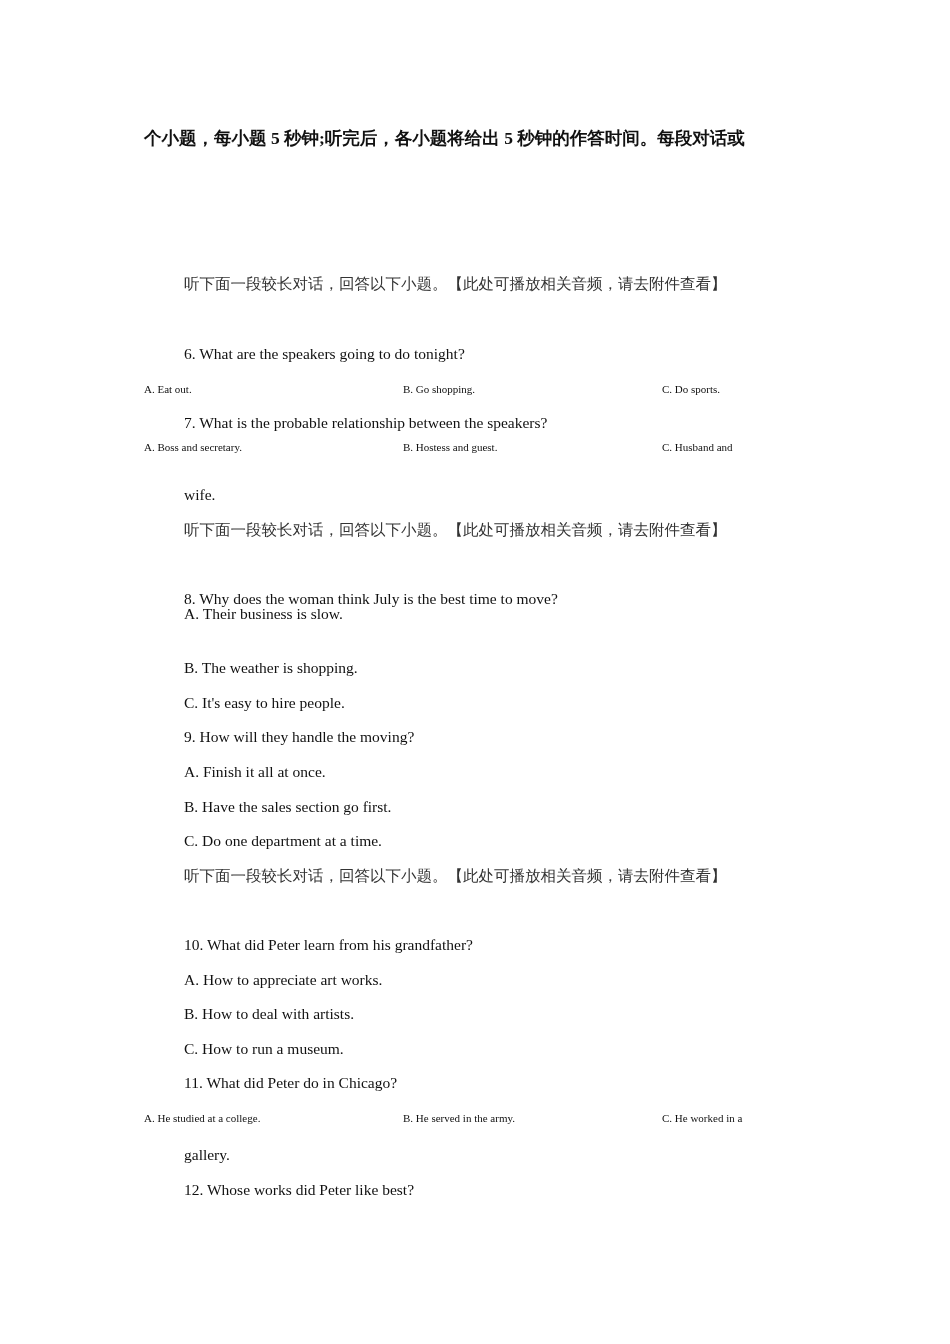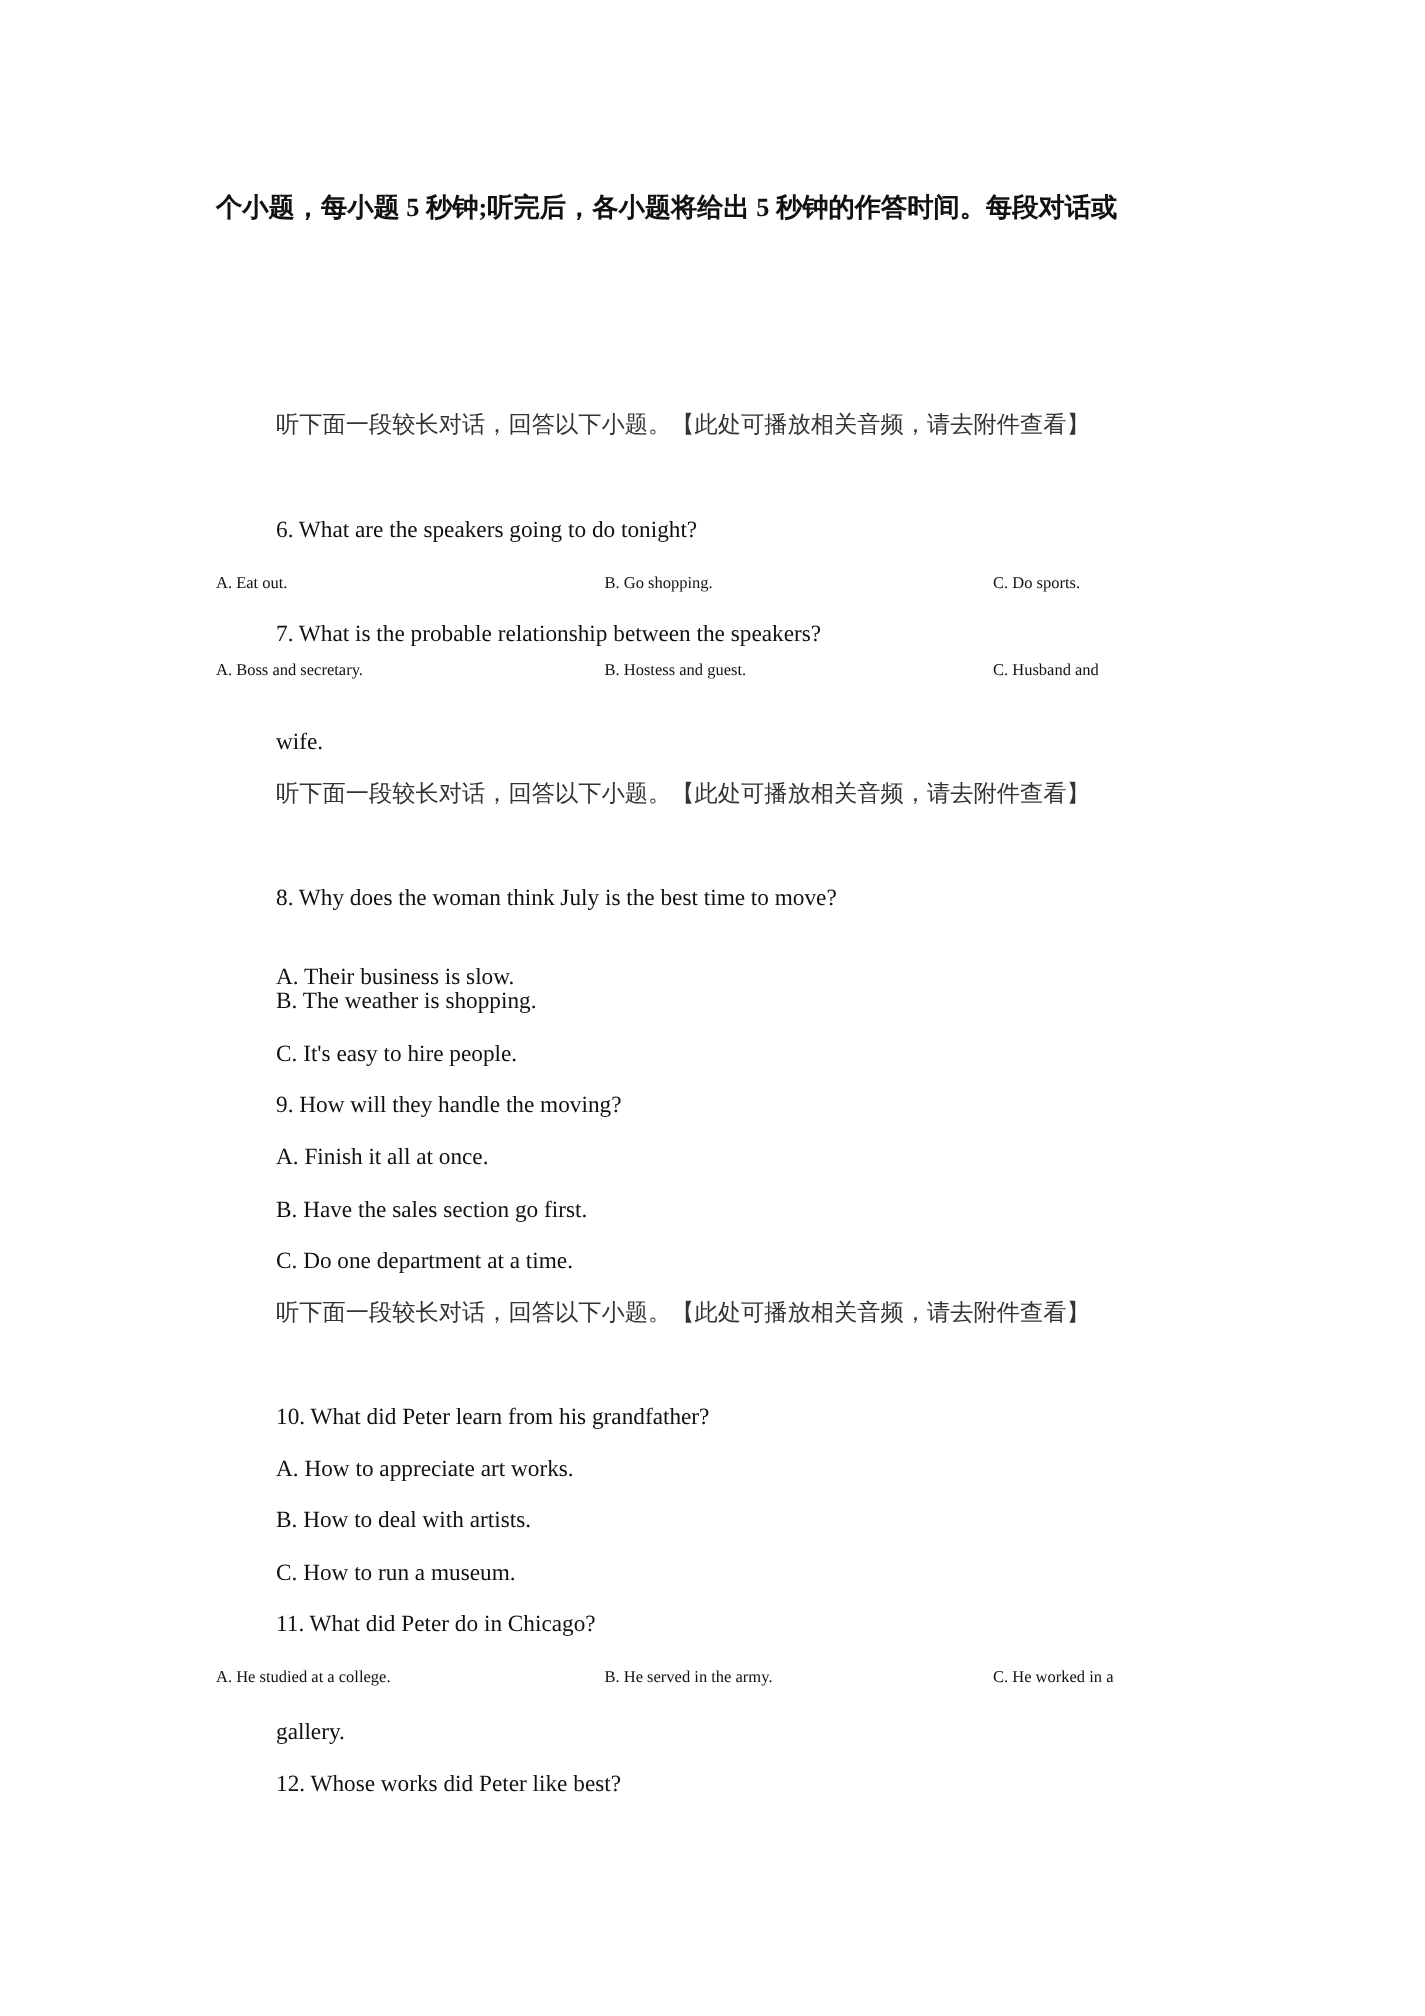--- a/index.html
+++ b/index.html
@@ -32,21 +32,21 @@
 <div class="line" style="top:412px;text-align:center;">7. What is the probable relationship between the speakers?</div>
 <div class="opt-row" style="top:436px;">
   <span class="col-a">A. Boss and secretary.</span>
   <span class="col-b">B. Hostess and guest.</span>
   <span class="col-c">C. Husband and</span>
 </div>
 <div class="line" style="top:484px;">wife.</div>
 
 <div class="line note" style="top:519px;">听下面一段较长对话，回答以下小题。【此处可播放相关音频，请去附件查看】</div>
 <div class="line" style="top:588px;">8. Why does the woman think July is the best time to move?</div>
-<div class="line" style="top:641px;text-align:center;">A. Their business is slow.</div>
+<div class="line" style="top:603px;text-align:center;">A. Their business is slow.</div>
 <div class="line" style="top:657px;">B. The weather is shopping.</div>
 <div class="line" style="top:692px;">C. It's easy to hire people.</div>
 <div class="line" style="top:726px;">9. How will they handle the moving?</div>
 <div class="line" style="top:761px;">A. Finish it all at once.</div>
 <div class="line" style="top:796px;">B. Have the sales section go first.</div>
 <div class="line" style="top:830px;">C. Do one department at a time.</div>
 
 <div class="line note" style="top:865px;">听下面一段较长对话，回答以下小题。【此处可播放相关音频，请去附件查看】</div>
 <div class="line" style="top:934px;">10. What did Peter learn from his grandfather?</div>
 <div class="line" style="top:969px;">A. How to appreciate art works.</div>

